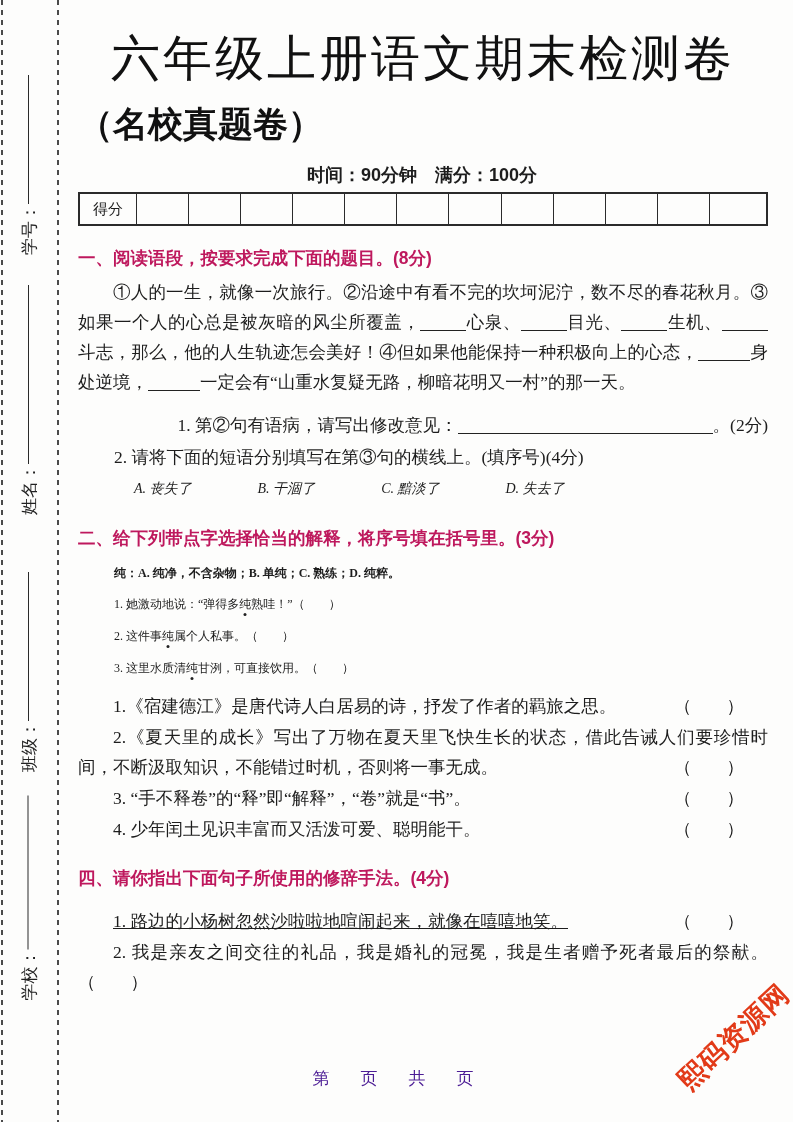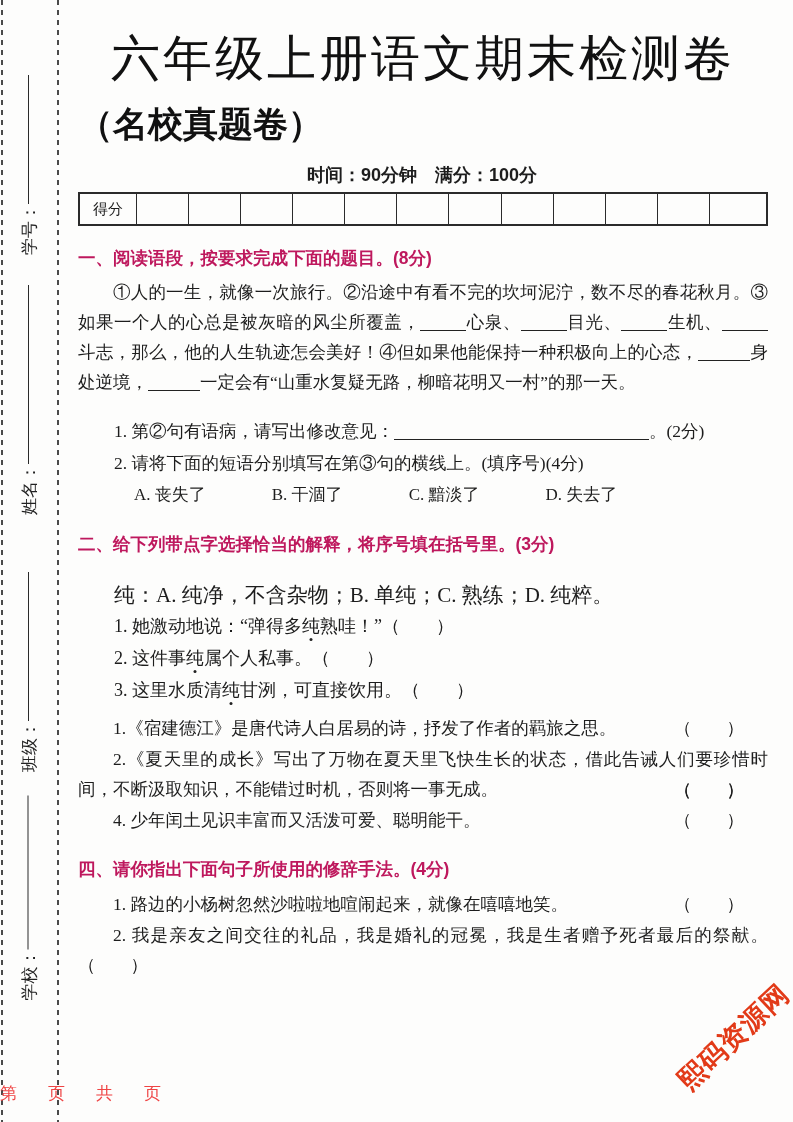--- a/index.html
+++ b/index.html
@@ -46,38 +46,38 @@
     font-size:17.5px; line-height:24px; margin:20px 0 0; color:#be185d; }
   .para { font-size:17.5px; line-height:30px; text-indent:2em; text-align:justify;
     margin:7px 0 0; }
   .blank { display:inline-block; width:46px; height:16px;
     border-bottom:1.5px solid #222; vertical-align:-3px; }
   .blank.w52 { width:52px; }
   .uline { display:inline-block; width:255px; height:16px;
     border-bottom:1.5px solid #222; vertical-align:-3px; }
 
   .q-line { font-size:17.5px; line-height:29px; margin:3px 0 0; padding-left:36px; }
-  .options { display:flex; gap:66px; font-size:17px; line-height:28px;
-    margin:3px 0 0; padding-left:56px; }
+  .options { display:flex; gap:66px; font-size:14px; line-height:28px;
+    margin:3px 0 0; padding-left:56px;font-style:italic; }
 
-  .gloss { font-size:21px; line-height:29px; margin:25px 0 0; padding-left:36px; }
-  .s2-item { font-size:18px; line-height:31px; margin:1px 0 0; padding-left:36px; }
+  .gloss { font-size:12px; line-height:29px; margin:9px 0 0; padding-left:36px;font-weight:bold; }
+  .s2-item { font-size:12px; line-height:31px; margin:1px 0 0; padding-left:36px; }
   .dotchar { position:relative; }
   .dotchar::after { content:""; position:absolute; left:50%; bottom:-5px;
     width:3px; height:3px; background:#222; border-radius:50%;
     transform:translateX(-50%); }
 
   .tf-item { position:relative; font-size:17.5px; line-height:30px; text-indent:2em;
     text-align:justify; margin:1px 0 0; }
   .tf-item .paren-abs { position:absolute; right:24px; bottom:0; text-indent:0; }
   .paren-in { white-space:nowrap; }
 
-  .footer { position:absolute; left:0; bottom:17px; width:100%; text-align:left;
+  .footer { position:absolute; left:0; bottom:32px; width:100%; text-align:center;
     font-size:17px; letter-spacing:7px; font-family:"Liberation Sans", sans-serif;
-    color:#ef4444; }
+    color:#4c1d95; }
 
   .watermark { position:absolute; left:657px; top:1002px; width:190px;
     transform:rotate(-43deg); transform-origin:center;
     font-size:27px; font-weight:bold; letter-spacing:1px;
     font-family:"Liberation Sans", sans-serif; }
 </style>
 </head>
 <body>
 
 <div class="page">
@@ -125,21 +125,21 @@
         <td></td>
         <td class="last"></td>
       </tr>
     </tbody>
       </table>
 
     <div class="sec-heading">一、阅读语段，按要求完成下面的题目。(8分)</div>
     <div class="para">
       <span>①人的一生，就像一次旅行。②沿途中有看不完的坎坷泥泞，数不尽的春花秋月。③如果一个人的心总是被灰暗的风尘所覆盖，</span><span class="blank"></span><span>心泉、</span><span class="blank"></span><span>目光、</span><span class="blank"></span><span>生机、</span><span class="blank"></span><span>斗志，那么，他的人生轨迹怎会美好！④但如果他能保持一种积极向上的心态，</span><span class="blank w52"></span><span>身处逆境，</span><span class="blank w52"></span><span>一定会有“山重水复疑无路，柳暗花明又一村”的那一天。</span>
     </div>
-    <div class="q-line" style="margin-top:20px;">
+    <div class="q-line" style="margin-top:14px;text-align:right;">
       <span>1. 第②句有语病，请写出修改意见：</span><span class="uline"></span><span>。(2分)</span>
     </div>
     <div class="q-line">2. 请将下面的短语分别填写在第③句的横线上。(填序号)(4分)</div>
     <div class="options">
       <span>A. 丧失了</span>
       <span>B. 干涸了</span>
       <span>C. 黯淡了</span>
       <span>D. 失去了</span>
     </div>
 
@@ -157,29 +157,30 @@
 
     <div class="tf-item" style="margin-top:7px;">
       <span>1.《宿建德江》是唐代诗人白居易的诗，抒发了作者的羁旅之思。</span>
       <span class="paren-abs">（　　）</span>
     </div>
     <div class="tf-item">
       <span>2.《夏天里的成长》写出了万物在夏天里飞快生长的状态，借此告诫人们要珍惜时间，不断汲取知识，不能错过时机，否则将一事无成。</span>
       <span class="paren-abs">（　　）</span>
     </div>
     <div class="tf-item">
+      <span>3. “手不释卷”的“释”即“解释”，“卷”就是“书”。</span>
       <span class="paren-abs">（　　）</span>
     </div>
     <div class="tf-item">
       <span>4. 少年闰土见识丰富而又活泼可爱、聪明能干。</span>
       <span class="paren-abs">（　　）</span>
     </div>
 
     <div class="sec-heading" style="margin-top:22px;">四、请你指出下面句子所使用的修辞手法。(4分)</div>
-    <div class="tf-item" style="margin-top:8px;">
+    <div class="tf-item" style="margin-top:16px;text-decoration:underline;">
       <span>1. 路边的小杨树忽然沙啦啦地喧闹起来，就像在嘻嘻地笑。</span>
       <span class="paren-abs">（　　）</span>
     </div>
     <div class="tf-item">
       <span>2. 我是亲友之间交往的礼品，我是婚礼的冠冕，我是生者赠予死者最后的祭献。</span><span class="paren-in">（　　）</span>
     </div>
 
   </div>
 
   <div class="footer">第　页　共　页</div>

